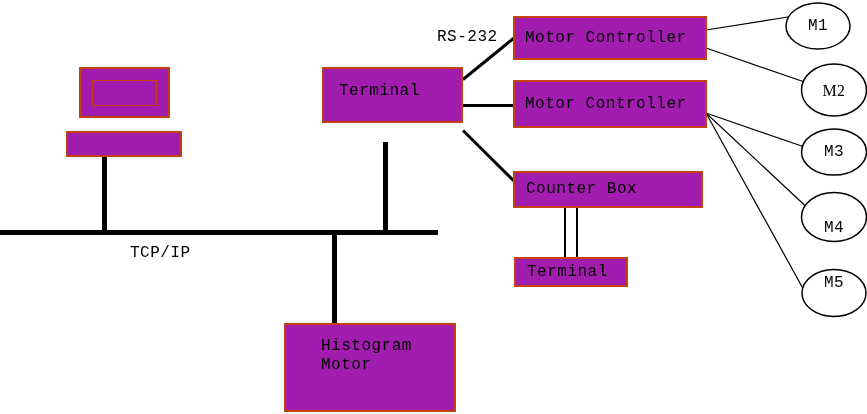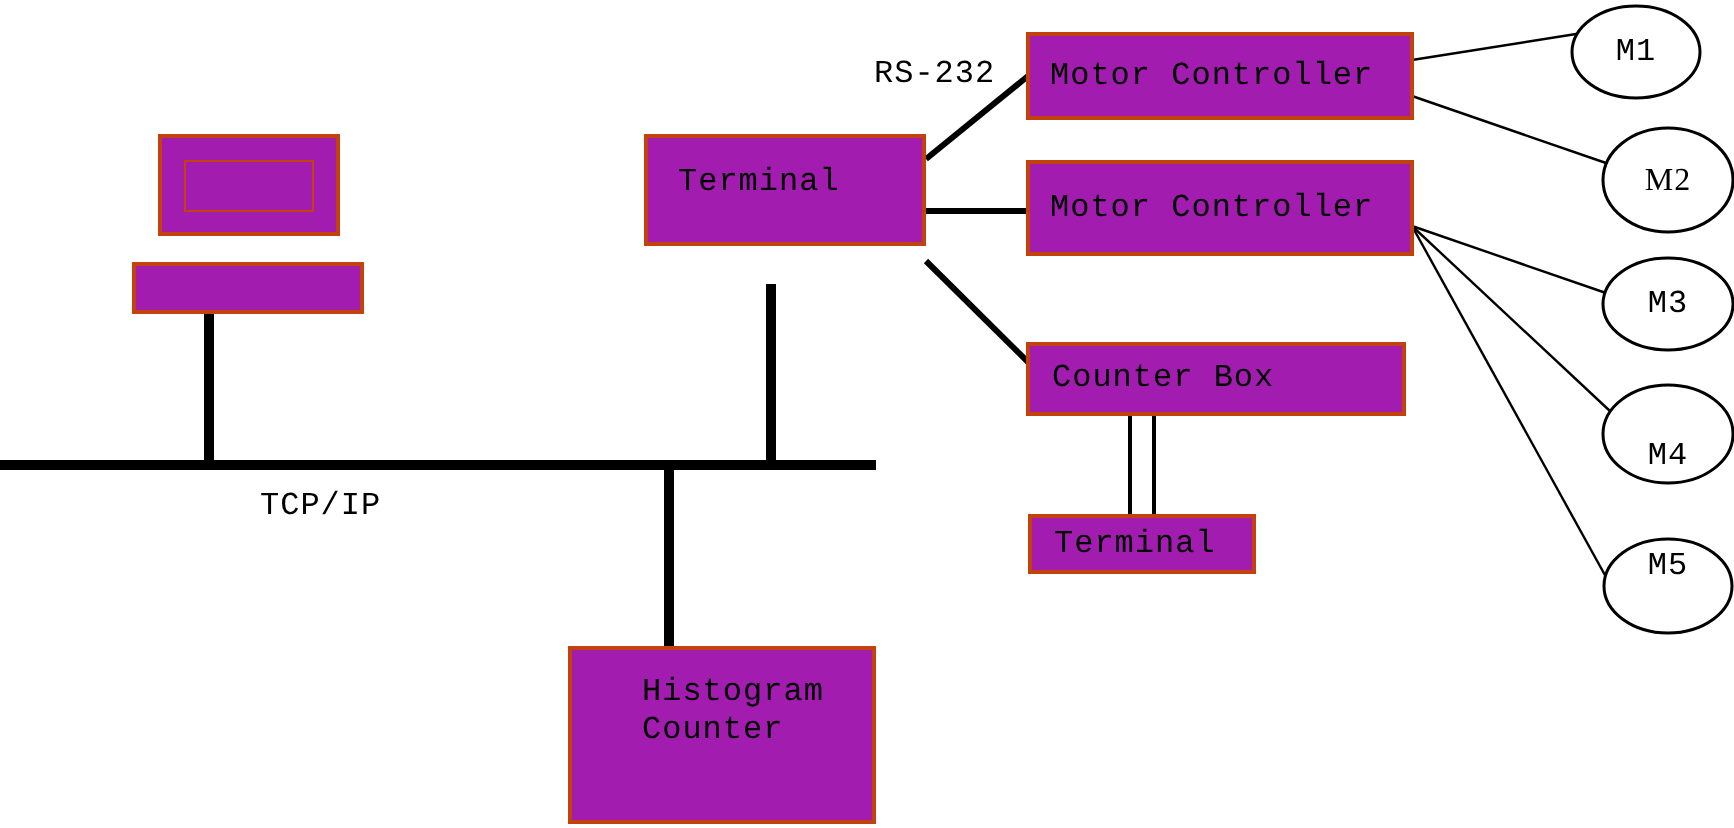--- a/index.html
+++ b/index.html
@@ -102,23 +102,23 @@
   </div>
 
   <div class="box vcenter" style="left:513px; top:171px; width:190px; height:37px; padding-left:11px;">
     <span class="mono">Counter Box</span>
   </div>
 
   <div class="box vcenter" style="left:514px; top:257px; width:114px; height:30px; padding-left:11px;">
     <span class="mono">Terminal</span>
   </div>
 
-  <div class="box" style="left:284px; top:323px; width:154px; height:89px; padding:12px 16px 0 35px;">
+  <div class="box" style="left:284px; top:323px; width:172px; height:89px; padding:12px 16px 0 35px;">
     <div class="mono">Histogram</div>
-    <div class="mono">Counter</div>
+    <div class="mono">Motor</div>
   </div>
 
   <div class="free-label mono" style="left:130px; top:244px;">TCP/IP</div>
   <div class="free-label mono" style="left:437px; top:28px;">RS-232</div>
 
   <div class="motor-label mono" style="left:786px; top:3px;  width:64px; height:46px;">M1</div>
   <div class="motor-label mono" style="left:801px; top:64px; width:66px; height:52px;font-family:Liberation Serif, serif;">M2</div>
   <div class="motor-label mono" style="left:801px; top:129px; width:66px; height:46px;">M3</div>
   <div class="motor-label mono" style="left:801px; top:203px; width:66px; height:50px;">M4</div>
   <div class="motor-label mono" style="left:802px; top:259px; width:64px; height:48px;">M5</div>

